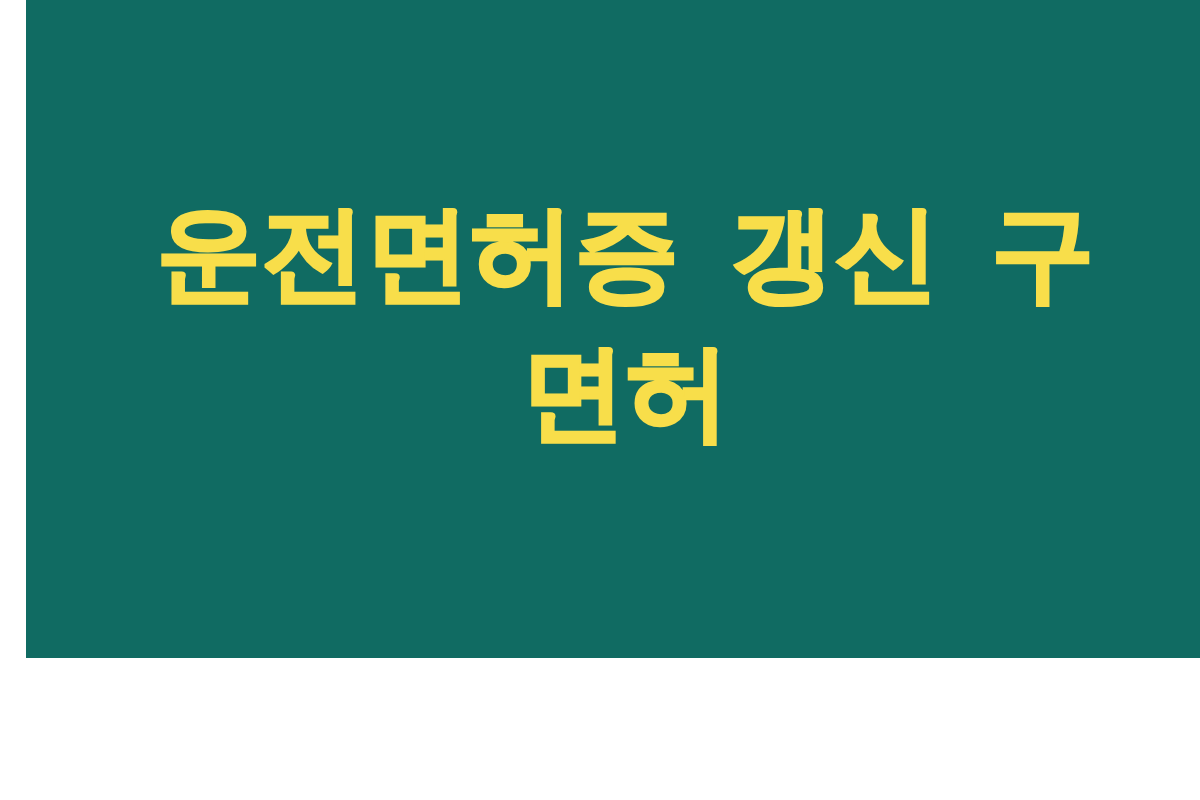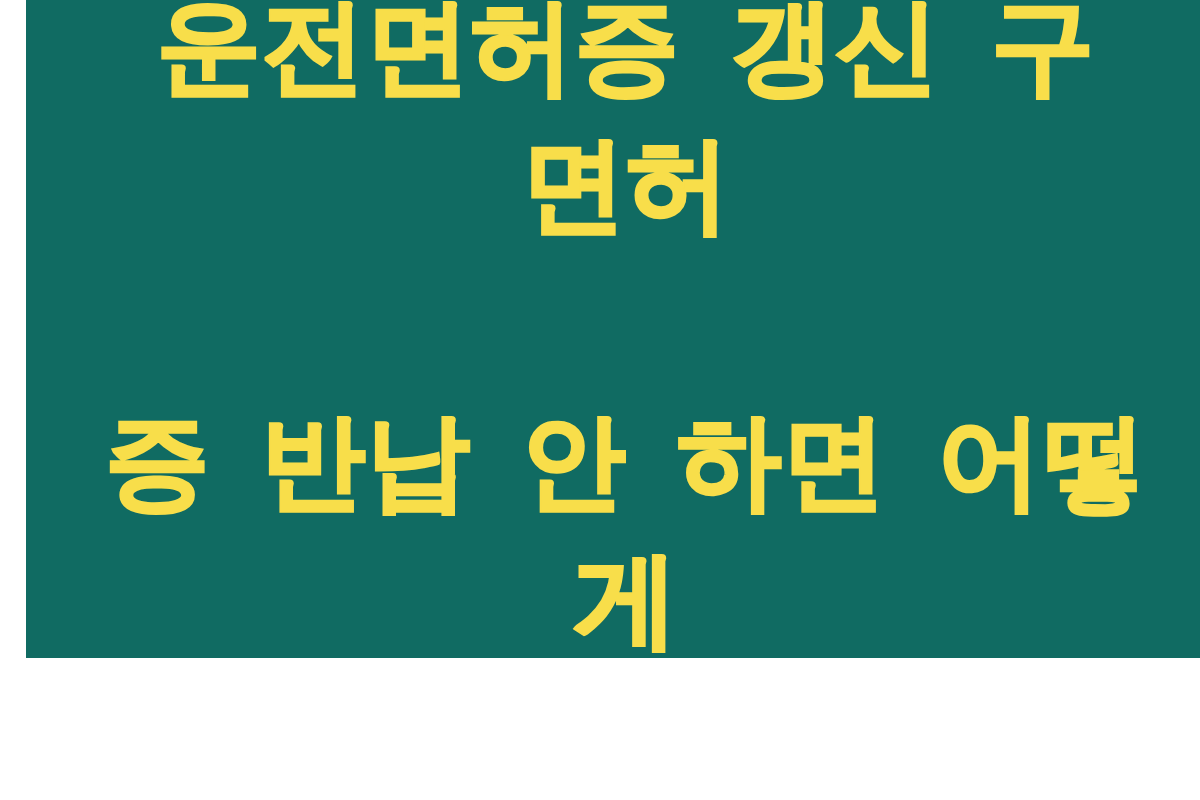--- a/index.html
+++ b/index.html
@@ -51,16 +51,15 @@
     display: block;
   }
 </style>
 </head>
 <body>
 
 <div id="card" style="background: rgb(16, 107, 98);">
 
   <h1 id="headline" style="color: rgb(248, 222, 74); -webkit-text-stroke-color: rgb(248, 222, 74); text-align: center;">
     <span class="hl-line">운전면허증 갱신 구 면허</span>
-    <span class="hl-line">증 반납 안 하면 어떻게</span>
   </h1>
 
 </div>
 
 </body></html>

